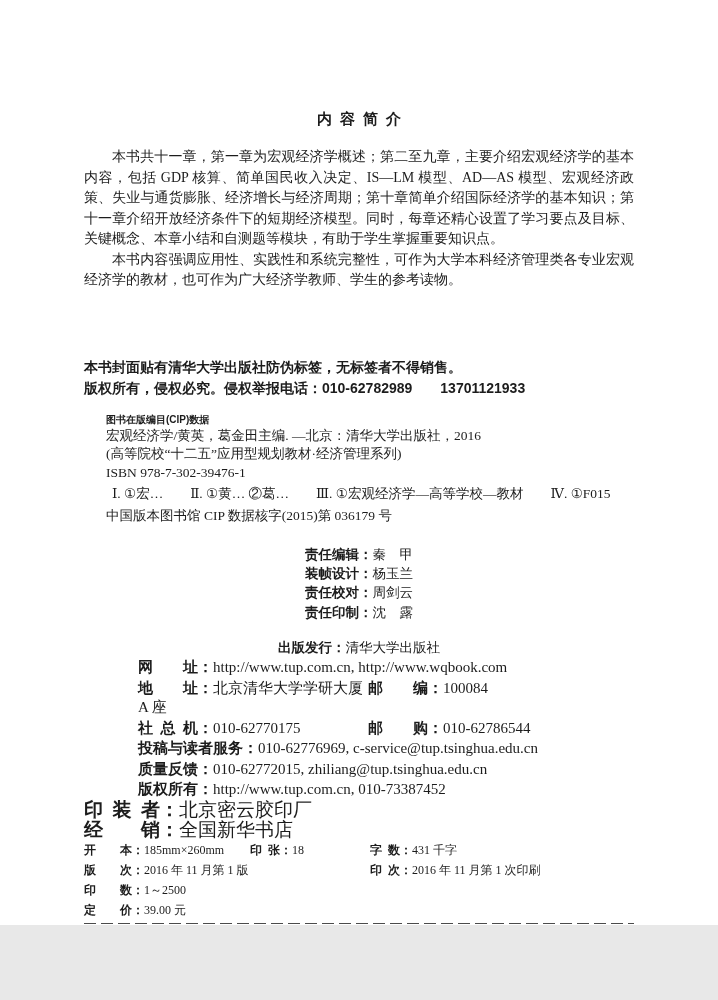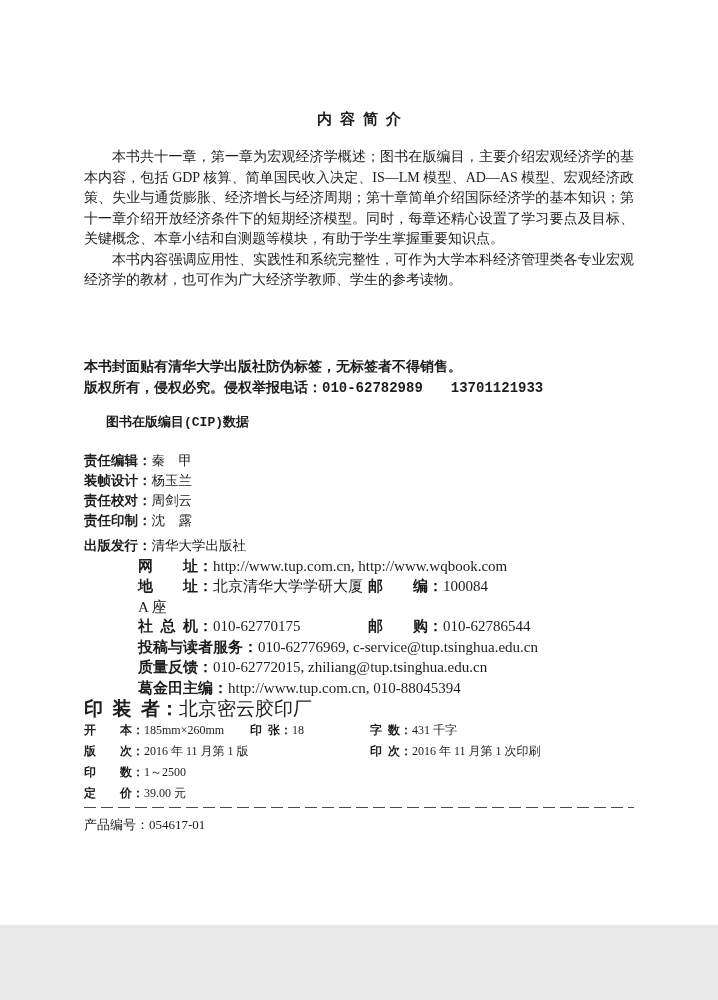--- a/index.html
+++ b/index.html
@@ -16,32 +16,32 @@
   }
   .title {
     font-size:15px; font-weight:bold;
     text-align:center; letter-spacing:8px; text-indent:8px;
     margin:0 0 18px 0;
   }
   .intro p {
     margin:0; font-size:14px; line-height:20.5px;
     text-align:justify; text-indent:2em;
   }
-  .sans-b { font-family:Liberation Mono, monospace; font-weight:bold; }
+  .sans-b { font-family:Liberation Sans, sans-serif; font-weight:bold; }
   .notice {
     margin-top:66px; font-size:14px; line-height:21px;
   }
   .cip { margin-top:14px; padding-left:22px; font-size:13.5px; }
-  .cip-header { font-size:13px; }
+  .cip-header { font-size:10px; }
   .cip-body div { line-height:18.5px; }
   .cip-class { margin-top:3px; padding-left:6px; }
   .cip-record { margin-top:3px; }
   .credits { margin-top:20px; font-size:13.5px; }
-  .row { line-height:19.2px; font-size:13.5px; }
-  .pub-row { margin-top:5px; }
+  .row { line-height:19.2px; font-size:13.5px;text-align:center; }
+  .pub-row { margin-top:16px; }
   .contact .crow { padding-left:54px; line-height:19.5px; font-size:15px; }
   .col1 { display:inline-block; width:230px; vertical-align:top; }
   .prod-row { line-height:20px; font-size:19px; }
   .specs .srow { line-height:20px; font-size:12px; }
   .cell1 { display:inline-block; width:166px; vertical-align:top; }
   .cell2 { display:inline-block; width:120px; vertical-align:top; }
   .cellw { display:inline-block; width:286px; vertical-align:top; }
   .dash {
     margin-top:3px; height:1px;
     background:repeating-linear-gradient(90deg,#4b4b4b 0 12px,transparent 12px 17px);
@@ -49,31 +49,38 @@
   .footer-row { margin-top:8px; font-size:13px; }
 </style>
 </head>
 <body>
 
 <div class="page">
 
   <h1 class="title">内容简介</h1>
 
   <div class="intro">
-    <p>本书共十一章，第一章为宏观经济学概述；图书在版编目，主要介绍宏观经济学的基本内容，包括 GDP 核算、简单国民收入决定、IS—LM 模型、AD—AS 模型、宏观经济政策、失业与通货膨胀、经济增长与经济周期；第十章简单介绍国际经济学的基本知识；第十一章介绍开放经济条件下的短期经济模型。同时，每章还精心设置了学习要点及目标、关键概念、本章小结和自测题等模块，有助于学生掌握重要知识点。</p>
+    <p>本书共十一章，第一章为宏观经济学概述；第二至九章，主要介绍宏观经济学的基本内容，包括 GDP 核算、简单国民收入决定、IS—LM 模型、AD—AS 模型、宏观经济政策、失业与通货膨胀、经济增长与经济周期；第十章简单介绍国际经济学的基本知识；第十一章介绍开放经济条件下的短期经济模型。同时，每章还精心设置了学习要点及目标、关键概念、本章小结和自测题等模块，有助于学生掌握重要知识点。</p>
     <p>本书内容强调应用性、实践性和系统完整性，可作为大学本科经济管理类各专业宏观经济学的教材，也可作为广大经济学教师、学生的参考读物。</p>
   </div>
 
   <div class="notice sans-b">
     <div>本书封面贴有清华大学出版社防伪标签，无标签者不得销售。</div>
     <div>版权所有，侵权必究。侵权举报电话：010-62782989　　13701121933</div>
   </div>
 
   <div class="cip">
     <div class="cip-header sans-b">图书在版编目(CIP)数据</div>
+    <div class="cip-body">
+      <div>宏观经济学/黄英，葛金田主编. —北京：清华大学出版社，2016</div>
+      <div>(高等院校“十二五”应用型规划教材·经济管理系列)</div>
+      <div>ISBN 978-7-302-39476-1</div>
+      <div class="cip-class">Ⅰ. ①宏…　　Ⅱ. ①黄… ②葛…　　Ⅲ. ①宏观经济学—高等学校—教材　　Ⅳ. ①F015</div>
+      <div class="cip-record">中国版本图书馆 CIP 数据核字(2015)第 036179 号</div>
+    </div>
   </div>
 
   <div class="credits">
     <div class="row">
       <span class="sans-b">责任编辑：</span><span>秦　甲</span>
     </div>
     <div class="row">
       <span class="sans-b">装帧设计：</span><span>杨玉兰</span>
     </div>
     <div class="row">
@@ -98,26 +105,29 @@
     <div class="crow">
       <span class="col1"><span class="sans-b">社 总 机：</span><span>010-62770175</span></span><span class="sans-b">邮　　购：</span><span>010-62786544</span>
     </div>
     <div class="crow">
       <span class="sans-b">投稿与读者服务：</span><span>010-62776969, c-service@tup.tsinghua.edu.cn</span>
     </div>
     <div class="crow">
       <span class="sans-b">质量反馈：</span><span>010-62772015, zhiliang@tup.tsinghua.edu.cn</span>
     </div>
     <div class="crow">
-      <span class="sans-b">葛金田主编：</span><span>http://www.tup.com.cn, 010-88045394</span>
+      <span class="sans-b">版权所有：</span><span>http://www.tup.com.cn, 010-73387452</span>
     </div>
   </div>
 
   <div class="prod-row">
     <span class="sans-b">印 装 者：</span><span>北京密云胶印厂</span>
+  </div>
+  <div class="prod-row">
+    <span class="sans-b">经　　销：</span><span>全国新华书店</span>
   </div>
 
   <div class="specs">
     <div class="srow">
       <span class="cell1"><span class="sans-b">开　　本：</span><span>185mm×260mm</span></span><span class="cell2"><span class="sans-b">印 张：</span><span>18</span></span><span><span class="sans-b">字 数：</span><span>431 千字</span></span>
     </div>
     <div class="srow">
       <span class="cellw"><span class="sans-b">版　　次：</span><span>2016 年 11 月第 1 版</span></span><span><span class="sans-b">印 次：</span><span>2016 年 11 月第 1 次印刷</span></span>
     </div>
     <div class="srow">

